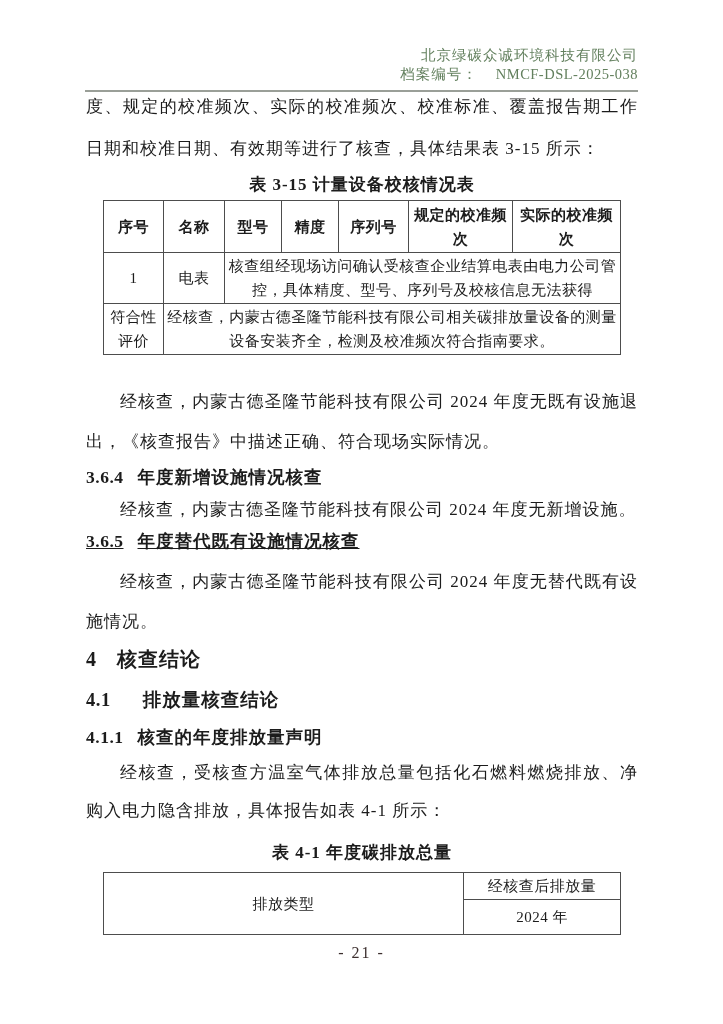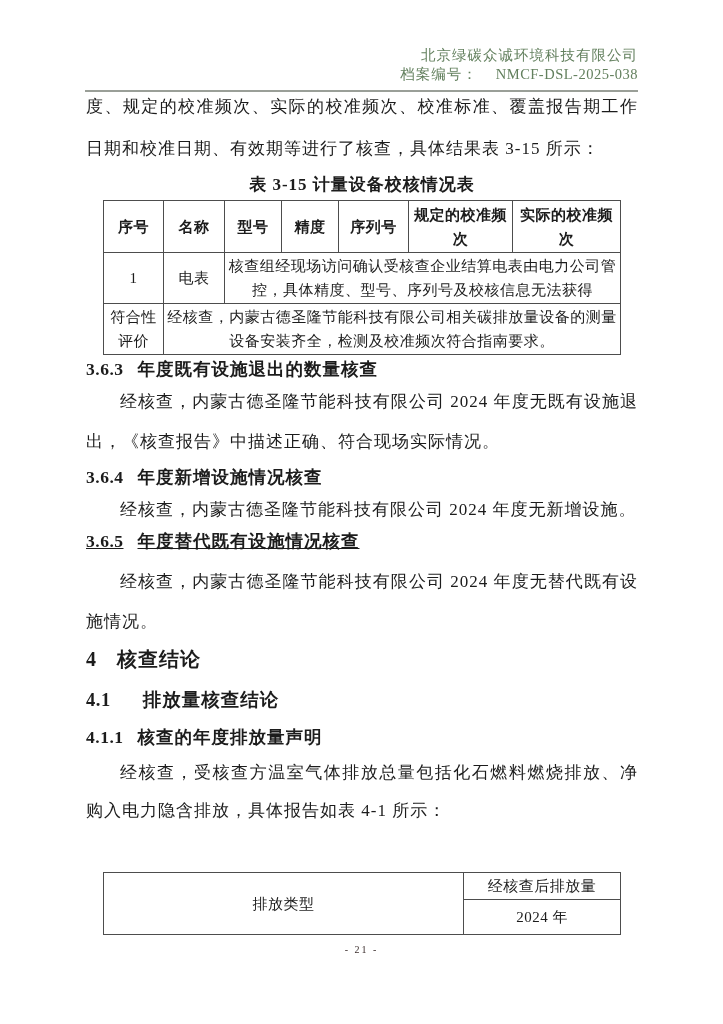--- a/index.html
+++ b/index.html
@@ -85,21 +85,21 @@
   .t315 tr.r2 { height: 49px; }
   .t41 { left: 103px; top: 872px; }
   .t41 td { font-weight: bold; margin-top: 22px; }
   .t41 tr.r1 { height: 27px; }
   .t41 tr.r2 { height: 35px; }
 
   
   .footer {
     left: 0; top: 944px; width: 723px;
     text-align: center;
-    font-size: 10px;
+    font-size: 16px;
     letter-spacing: 2px;
     color: #3c2f2e;
   }
 </style>
 </head>
 <body>
 
 <div class="page">
 
   <div class="abs hdr">
@@ -138,23 +138,20 @@
       <td>电表</td>
       <td colspan="5">核查组经现场访问确认受核查企业结算电表由电力公司管控，具体精度、型号、序列号及校核信息无法获得</td>
     </tr>
     <tr class="r2">
       <td>符合性评价</td>
       <td colspan="6">经核查，内蒙古德圣隆节能科技有限公司相关碳排放量设备的测量设备安装齐全，检测及校准频次符合指南要求。</td>
     </tr>
   </tbody>
     </table>
 
-  <div class="abs h-block h3" style="top:356px;">
-    <span class="num">3.6.3</span><span>年度既有设施退出的数量核查</span>
-  </div>
   <div class="abs para indent lh40" style="top:382px;">经核查，内蒙古德圣隆节能科技有限公司 2024 年度无既有设施退出，《核查报告》中描述正确、符合现场实际情况。</div>
 
   <div class="abs h-block h3" style="top:464px;">
     <span class="num">3.6.4</span><span>年度新增设施情况核查</span>
   </div>
   <div class="abs para indent lh40" style="top:490px;">经核查，内蒙古德圣隆节能科技有限公司 2024 年度无新增设施。</div>
 
   <div class="abs h-block h3" style="top:528px;text-decoration:underline;">
     <span class="num">3.6.5</span><span>年度替代既有设施情况核查</span>
   </div>
@@ -166,20 +163,21 @@
 
   <div class="abs h-block h2" style="top:686px;">
     <span class="num">4.1</span><span>排放量核查结论</span>
   </div>
 
   <div class="abs h-block h3" style="top:724px;">
     <span class="num">4.1.1</span><span>核查的年度排放量声明</span>
   </div>
   <div class="abs para indent lh38" style="top:754px;">经核查，受核查方温室气体排放总量包括化石燃料燃烧排放、净购入电力隐含排放，具体报告如表 4-1 所示：</div>
 
+  <div class="abs tbl-title" style="top:840px;">表 4-1 年度碳排放总量</div>
 
   <table class="abs doc t41">
     <colgroup>
       <col style="width:360px">
         <col style="width:157px">
     </colgroup>
     <tbody>
         <tr class="r1">
       <td rowspan="2">排放类型</td>
       <td>经核查后排放量</td>

